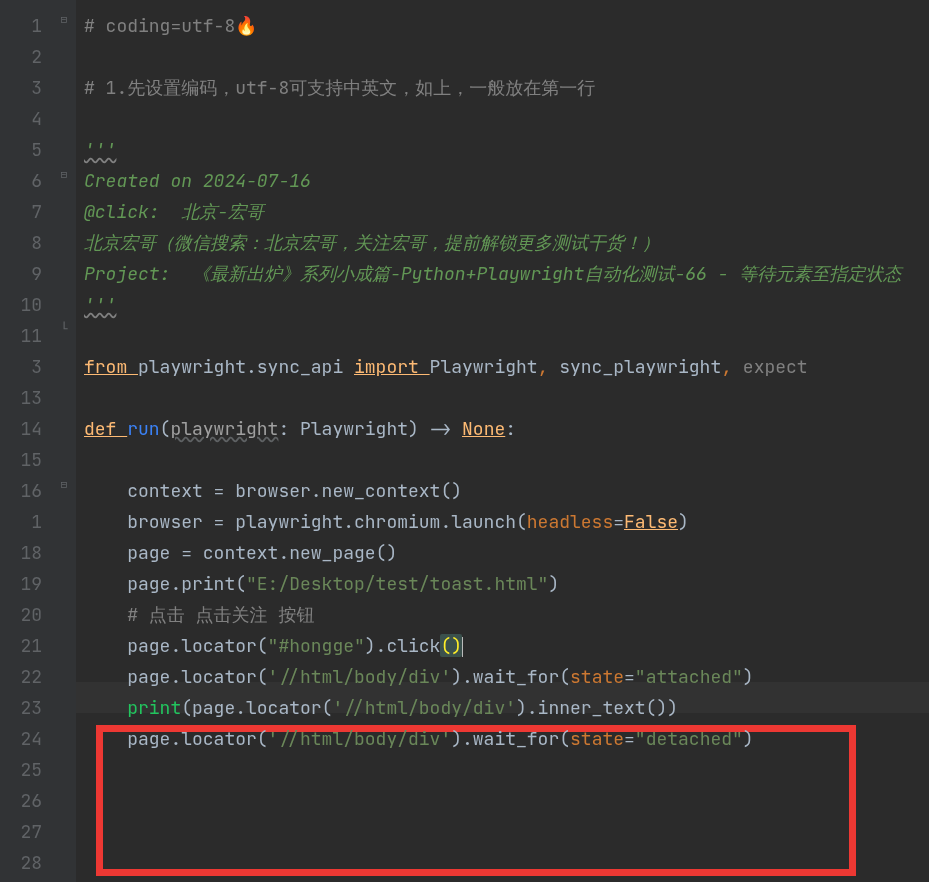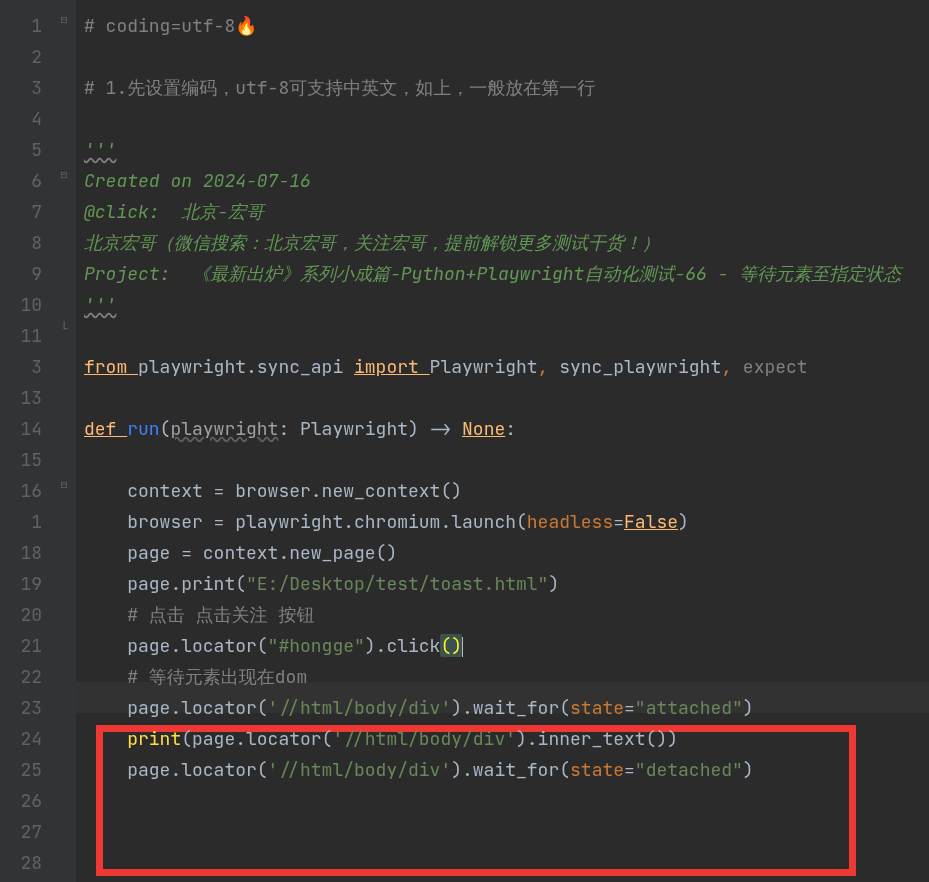--- a/index.html
+++ b/index.html
@@ -13,21 +13,21 @@
   .code { flex:1; padding:10px 0 0 8px; position:relative; }
   .codeline { height:31px; white-space:pre; }
   .highlight-line { position:absolute; left:0; right:0; height:31px; background:#323232; z-index:0; }
   .codeline > * { position:relative; z-index:1; }
   
   .cmt   { color:#808080; }
   .cmtit { color:#629755; font-style:italic; }
   .kw    { color:#fdba74;text-decoration:underline; }
   .fn    { color:#3b82f6; }
   .str   { color:#6a8759; }
-  .builtin { color:#fde047; }
+  .builtin { color:#22c55e; }
   .param { color:#a0a0a0; text-decoration:underline; text-decoration-color:#5e6163; text-decoration-style:wavy; }
   .orange{ color:#cc7832; }
   .wavy  { text-decoration:underline wavy #808080; }
   .parenhi { background:#3b514d; color:#ffef28; border-radius:2px; }
   .caret { display:inline-block; width:1px; height:20px; background:#bbbbbb; vertical-align:middle; }
   .fire  { font-style:normal; }
   .redbox { position:absolute; border:7px solid #ed3833; pointer-events:none; }
 </style>
 </head>
 <body>
@@ -89,18 +89,17 @@
     <div class="codeline"><span class="kw">from </span><span>playwright.sync_api </span><span class="kw">import </span><span>Playwright</span><span class="orange">, </span><span>sync_playwright</span><span class="orange">, </span><span class="cmt">expect</span></div>
     <div class="codeline"></div>
     <div class="codeline"><span class="kw">def </span><span class="fn">run</span><span>(</span><span class="param">playwright</span><span>: Playwright) -&gt; </span><span class="kw">None</span><span>:</span></div>
     <div class="codeline"></div>
     <div class="codeline"><span>    context = browser.new_context()</span></div>
     <div class="codeline"><span>    browser = playwright.chromium.launch(</span><span class="orange">headless</span><span>=</span><span class="kw">False</span><span>)</span></div>
     <div class="codeline"><span>    page = context.new_page()</span></div>
     <div class="codeline"><span>    page.print(</span><span class="str">"E:/Desktop/test/toast.html"</span><span>)</span></div>
     <div class="codeline"><span class="cmt">    # 点击 点击关注 按钮</span></div>
     <div class="codeline"><span>    page.locator(</span><span class="str">"#hongge"</span><span>).click</span><span class="parenhi">()</span><span class="caret"></span></div>
-    <div class="codeline"><span class="cmt">    # 等待元素出现在dom</span></div>
     <div class="codeline"><span>    page.locator(</span><span class="str">'//html/body/div'</span><span>).wait_for(</span><span class="orange">state</span><span>=</span><span class="str">"attached"</span><span>)</span></div>
     <div class="codeline"><span>    </span><span class="builtin">print</span><span>(page.locator(</span><span class="str">'//html/body/div'</span><span>).inner_text())</span></div>
     <div class="codeline"><span>    page.locator(</span><span class="str">'//html/body/div'</span><span>).wait_for(</span><span class="orange">state</span><span>=</span><span class="str">"detached"</span><span>)</span></div>
   </div>
 </div>
 
 </body></html>

